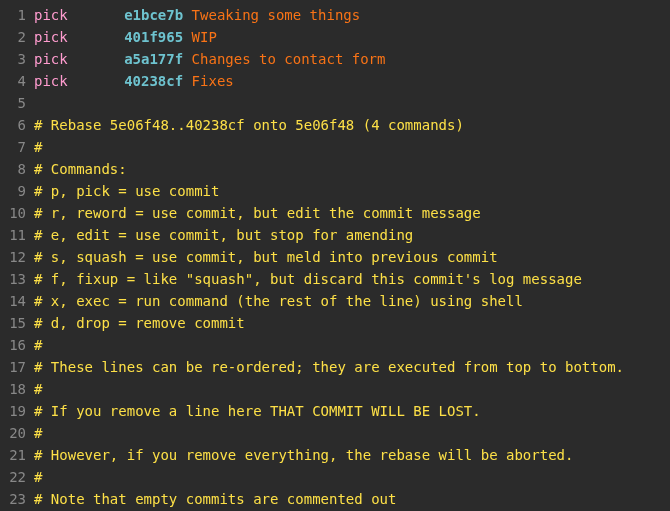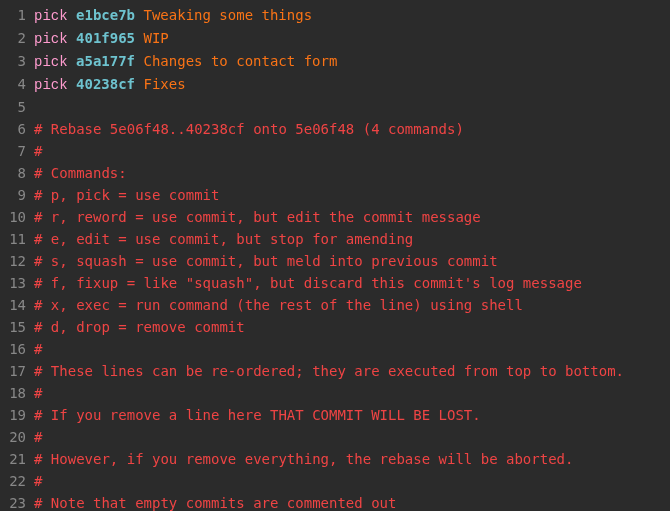--- a/index.html
+++ b/index.html
@@ -18,22 +18,22 @@
   .line { display: flex; align-items: baseline; }
   .gutter {
     width: 28px;
     text-align: right;
     color: #888;
     user-select: none;
     flex-shrink: 0;
     padding-right: 2px;
   }
   .content { padding-left: 6px; }
-  .cmd    { color: #ff9ccf; font-family: Liberation Mono, monospace; }
-  .hash   { color: #6ec3cf; font-weight: bold; }
+  .cmd    { color: #ff9ccf; }
+  .hash   { color: #6ec3cf; font-weight: bold; margin-left: 48px; }
   .msg    { color: #f97316; }
-  .comment{ color: #ef4444; }
+  .comment{ color: #fde047; }
   .plain  { color: #e8e8e8; }
 </style>
 </head>
 <body>
 
 <div class="editor" id="editor"><div class="line"><span class="gutter">1</span><span class="content"><span class="cmd">pick</span><span class="plain"> </span><span class="hash">e1bce7b</span><span class="plain"> </span><span class="msg">Tweaking some things</span></span></div><div class="line"><span class="gutter">2</span><span class="content"><span class="cmd">pick</span><span class="plain"> </span><span class="hash">401f965</span><span class="plain"> </span><span class="msg">WIP</span></span></div><div class="line"><span class="gutter">3</span><span class="content"><span class="cmd">pick</span><span class="plain"> </span><span class="hash">a5a177f</span><span class="plain"> </span><span class="msg">Changes to contact form</span></span></div><div class="line"><span class="gutter">4</span><span class="content"><span class="cmd">pick</span><span class="plain"> </span><span class="hash">40238cf</span><span class="plain"> </span><span class="msg">Fixes</span></span></div><div class="line"><span class="gutter">5</span><span class="content">&nbsp;</span></div><div class="line"><span class="gutter">6</span><span class="content"><span class="comment"># Rebase 5e06f48..40238cf onto 5e06f48 (4 commands)</span></span></div><div class="line"><span class="gutter">7</span><span class="content"><span class="comment">#</span></span></div><div class="line"><span class="gutter">8</span><span class="content"><span class="comment"># Commands:</span></span></div><div class="line"><span class="gutter">9</span><span class="content"><span class="comment"># p, pick = use commit</span></span></div><div class="line"><span class="gutter">10</span><span class="content"><span class="comment"># r, reword = use commit, but edit the commit message</span></span></div><div class="line"><span class="gutter">11</span><span class="content"><span class="comment"># e, edit = use commit, but stop for amending</span></span></div><div class="line"><span class="gutter">12</span><span class="content"><span class="comment"># s, squash = use commit, but meld into previous commit</span></span></div><div class="line"><span class="gutter">13</span><span class="content"><span class="comment"># f, fixup = like "squash", but discard this commit's log message</span></span></div><div class="line"><span class="gutter">14</span><span class="content"><span class="comment"># x, exec = run command (the rest of the line) using shell</span></span></div><div class="line"><span class="gutter">15</span><span class="content"><span class="comment"># d, drop = remove commit</span></span></div><div class="line"><span class="gutter">16</span><span class="content"><span class="comment">#</span></span></div><div class="line"><span class="gutter">17</span><span class="content"><span class="comment"># These lines can be re-ordered; they are executed from top to bottom.</span></span></div><div class="line"><span class="gutter">18</span><span class="content"><span class="comment">#</span></span></div><div class="line"><span class="gutter">19</span><span class="content"><span class="comment"># If you remove a line here THAT COMMIT WILL BE LOST.</span></span></div><div class="line"><span class="gutter">20</span><span class="content"><span class="comment">#</span></span></div><div class="line"><span class="gutter">21</span><span class="content"><span class="comment"># However, if you remove everything, the rebase will be aborted.</span></span></div><div class="line"><span class="gutter">22</span><span class="content"><span class="comment">#</span></span></div><div class="line"><span class="gutter">23</span><span class="content"><span class="comment"># Note that empty commits are commented out</span></span></div></div>
 
 </body></html>

